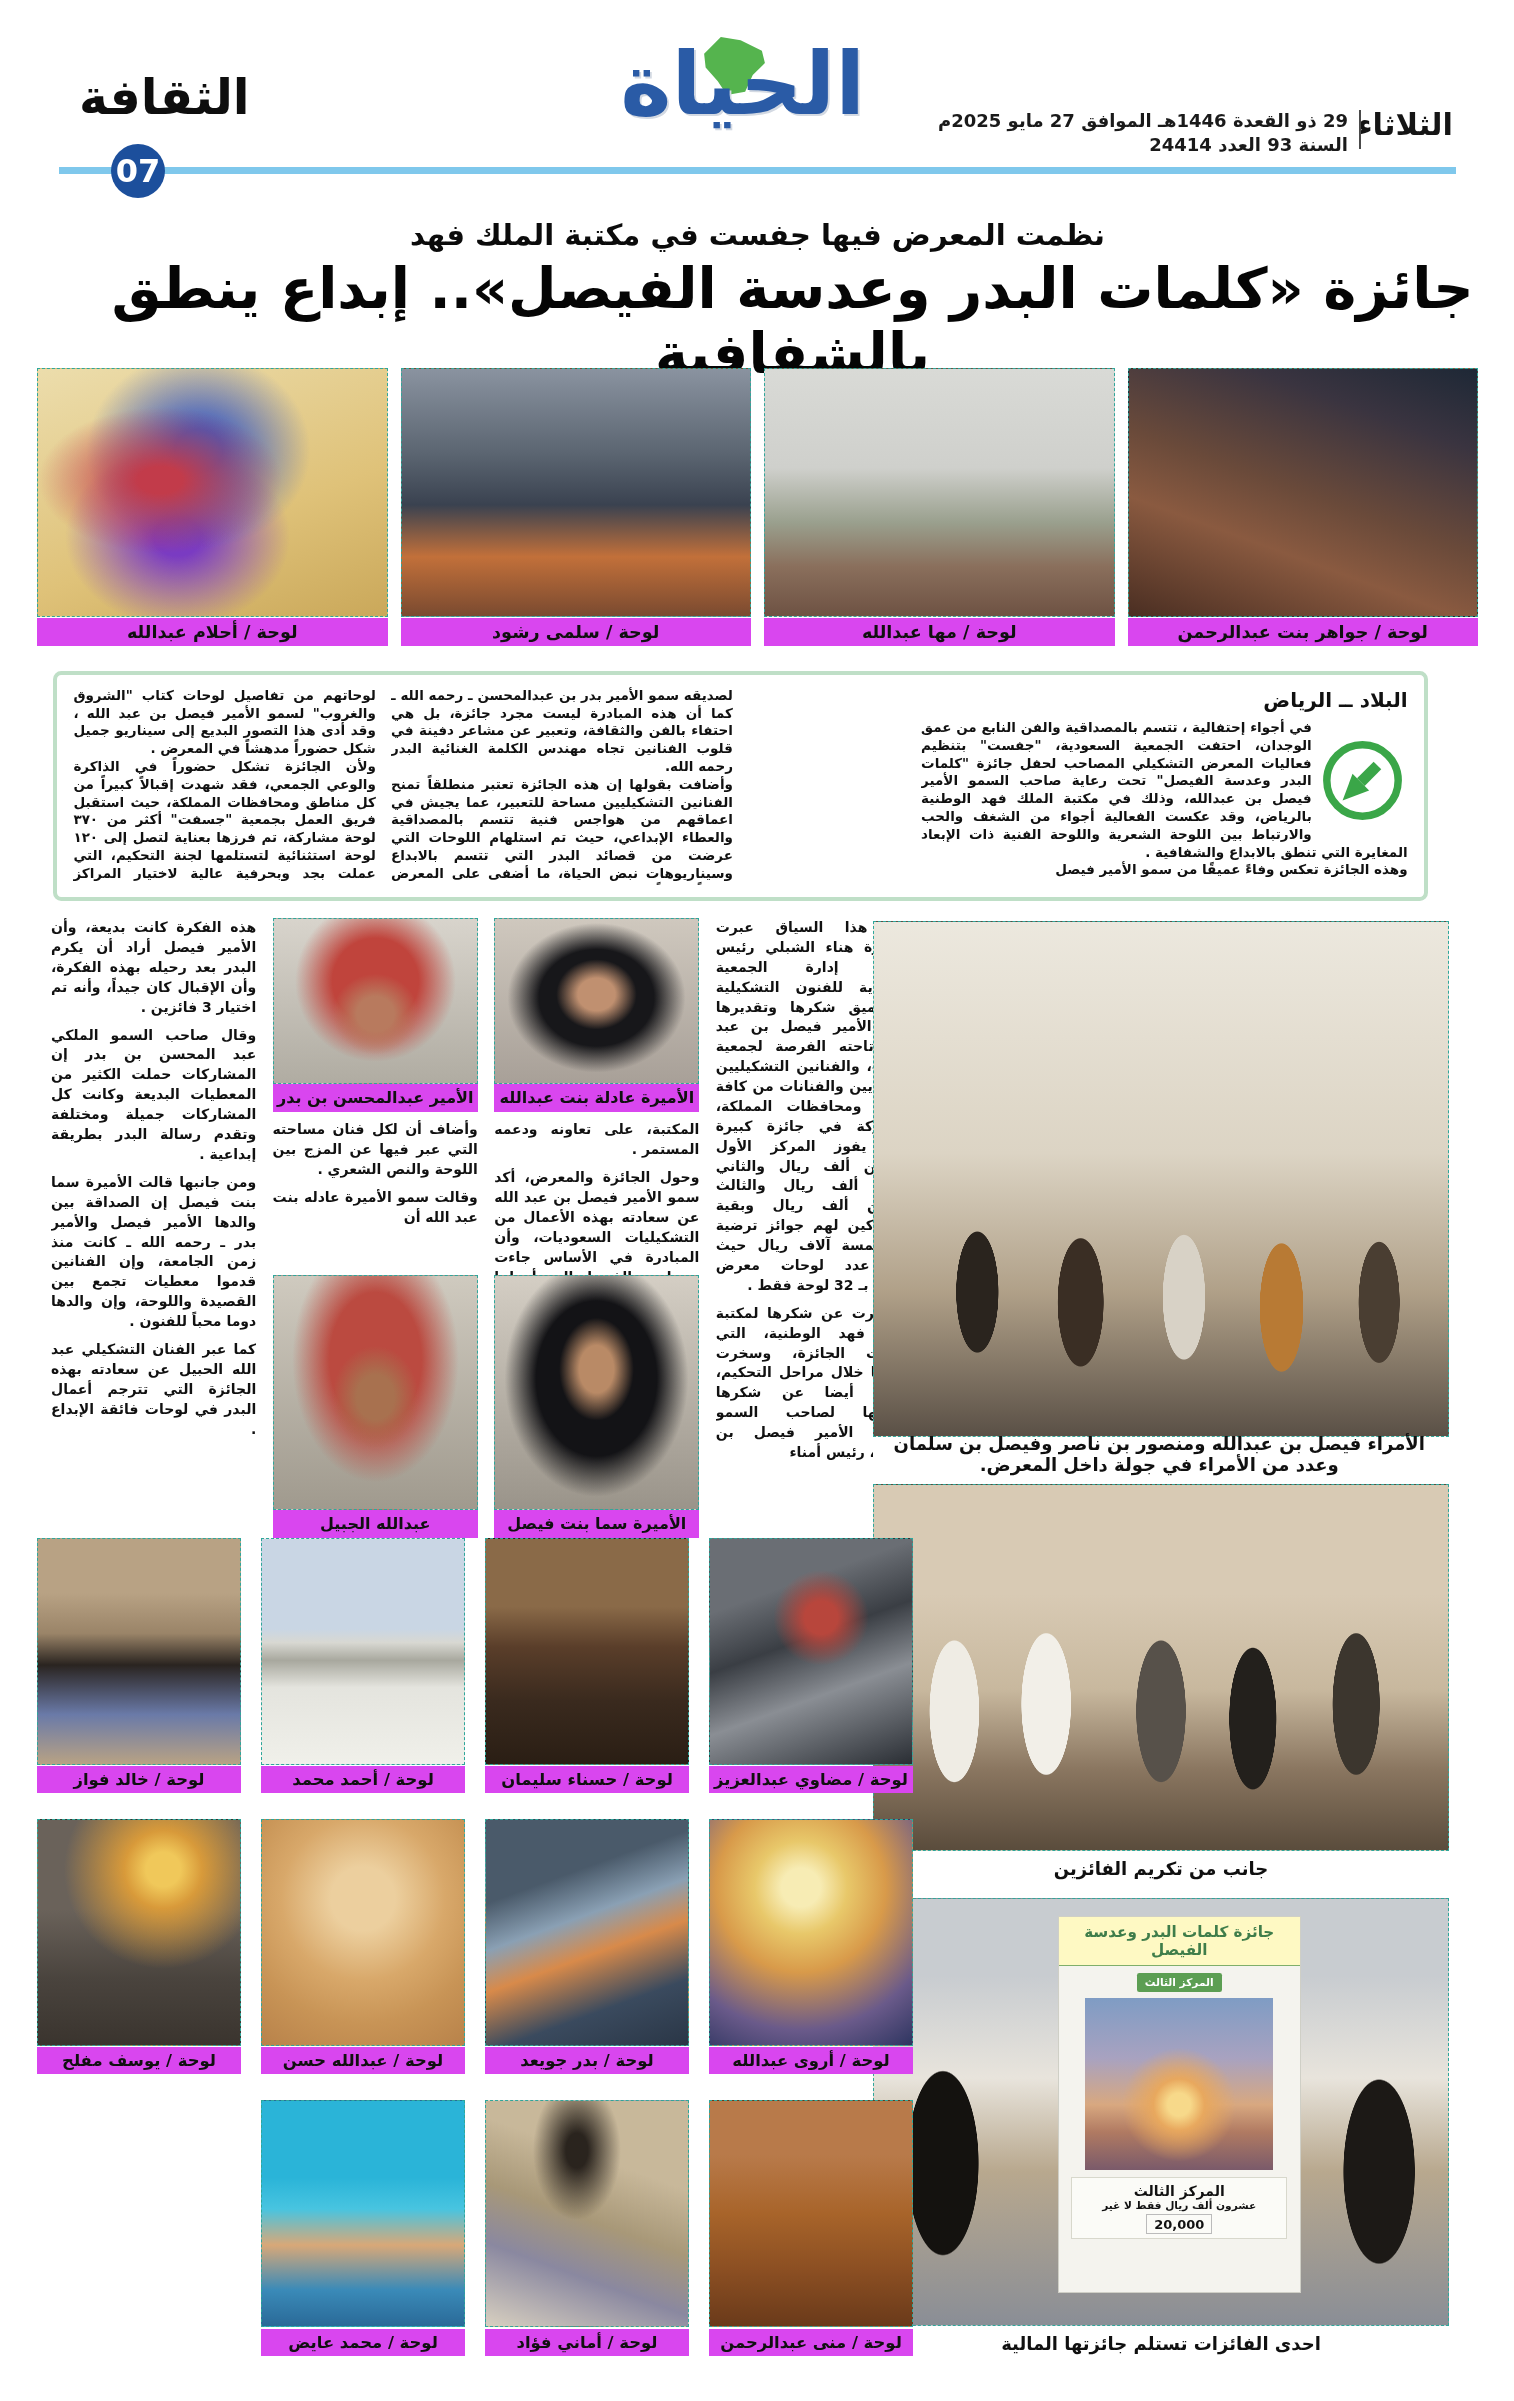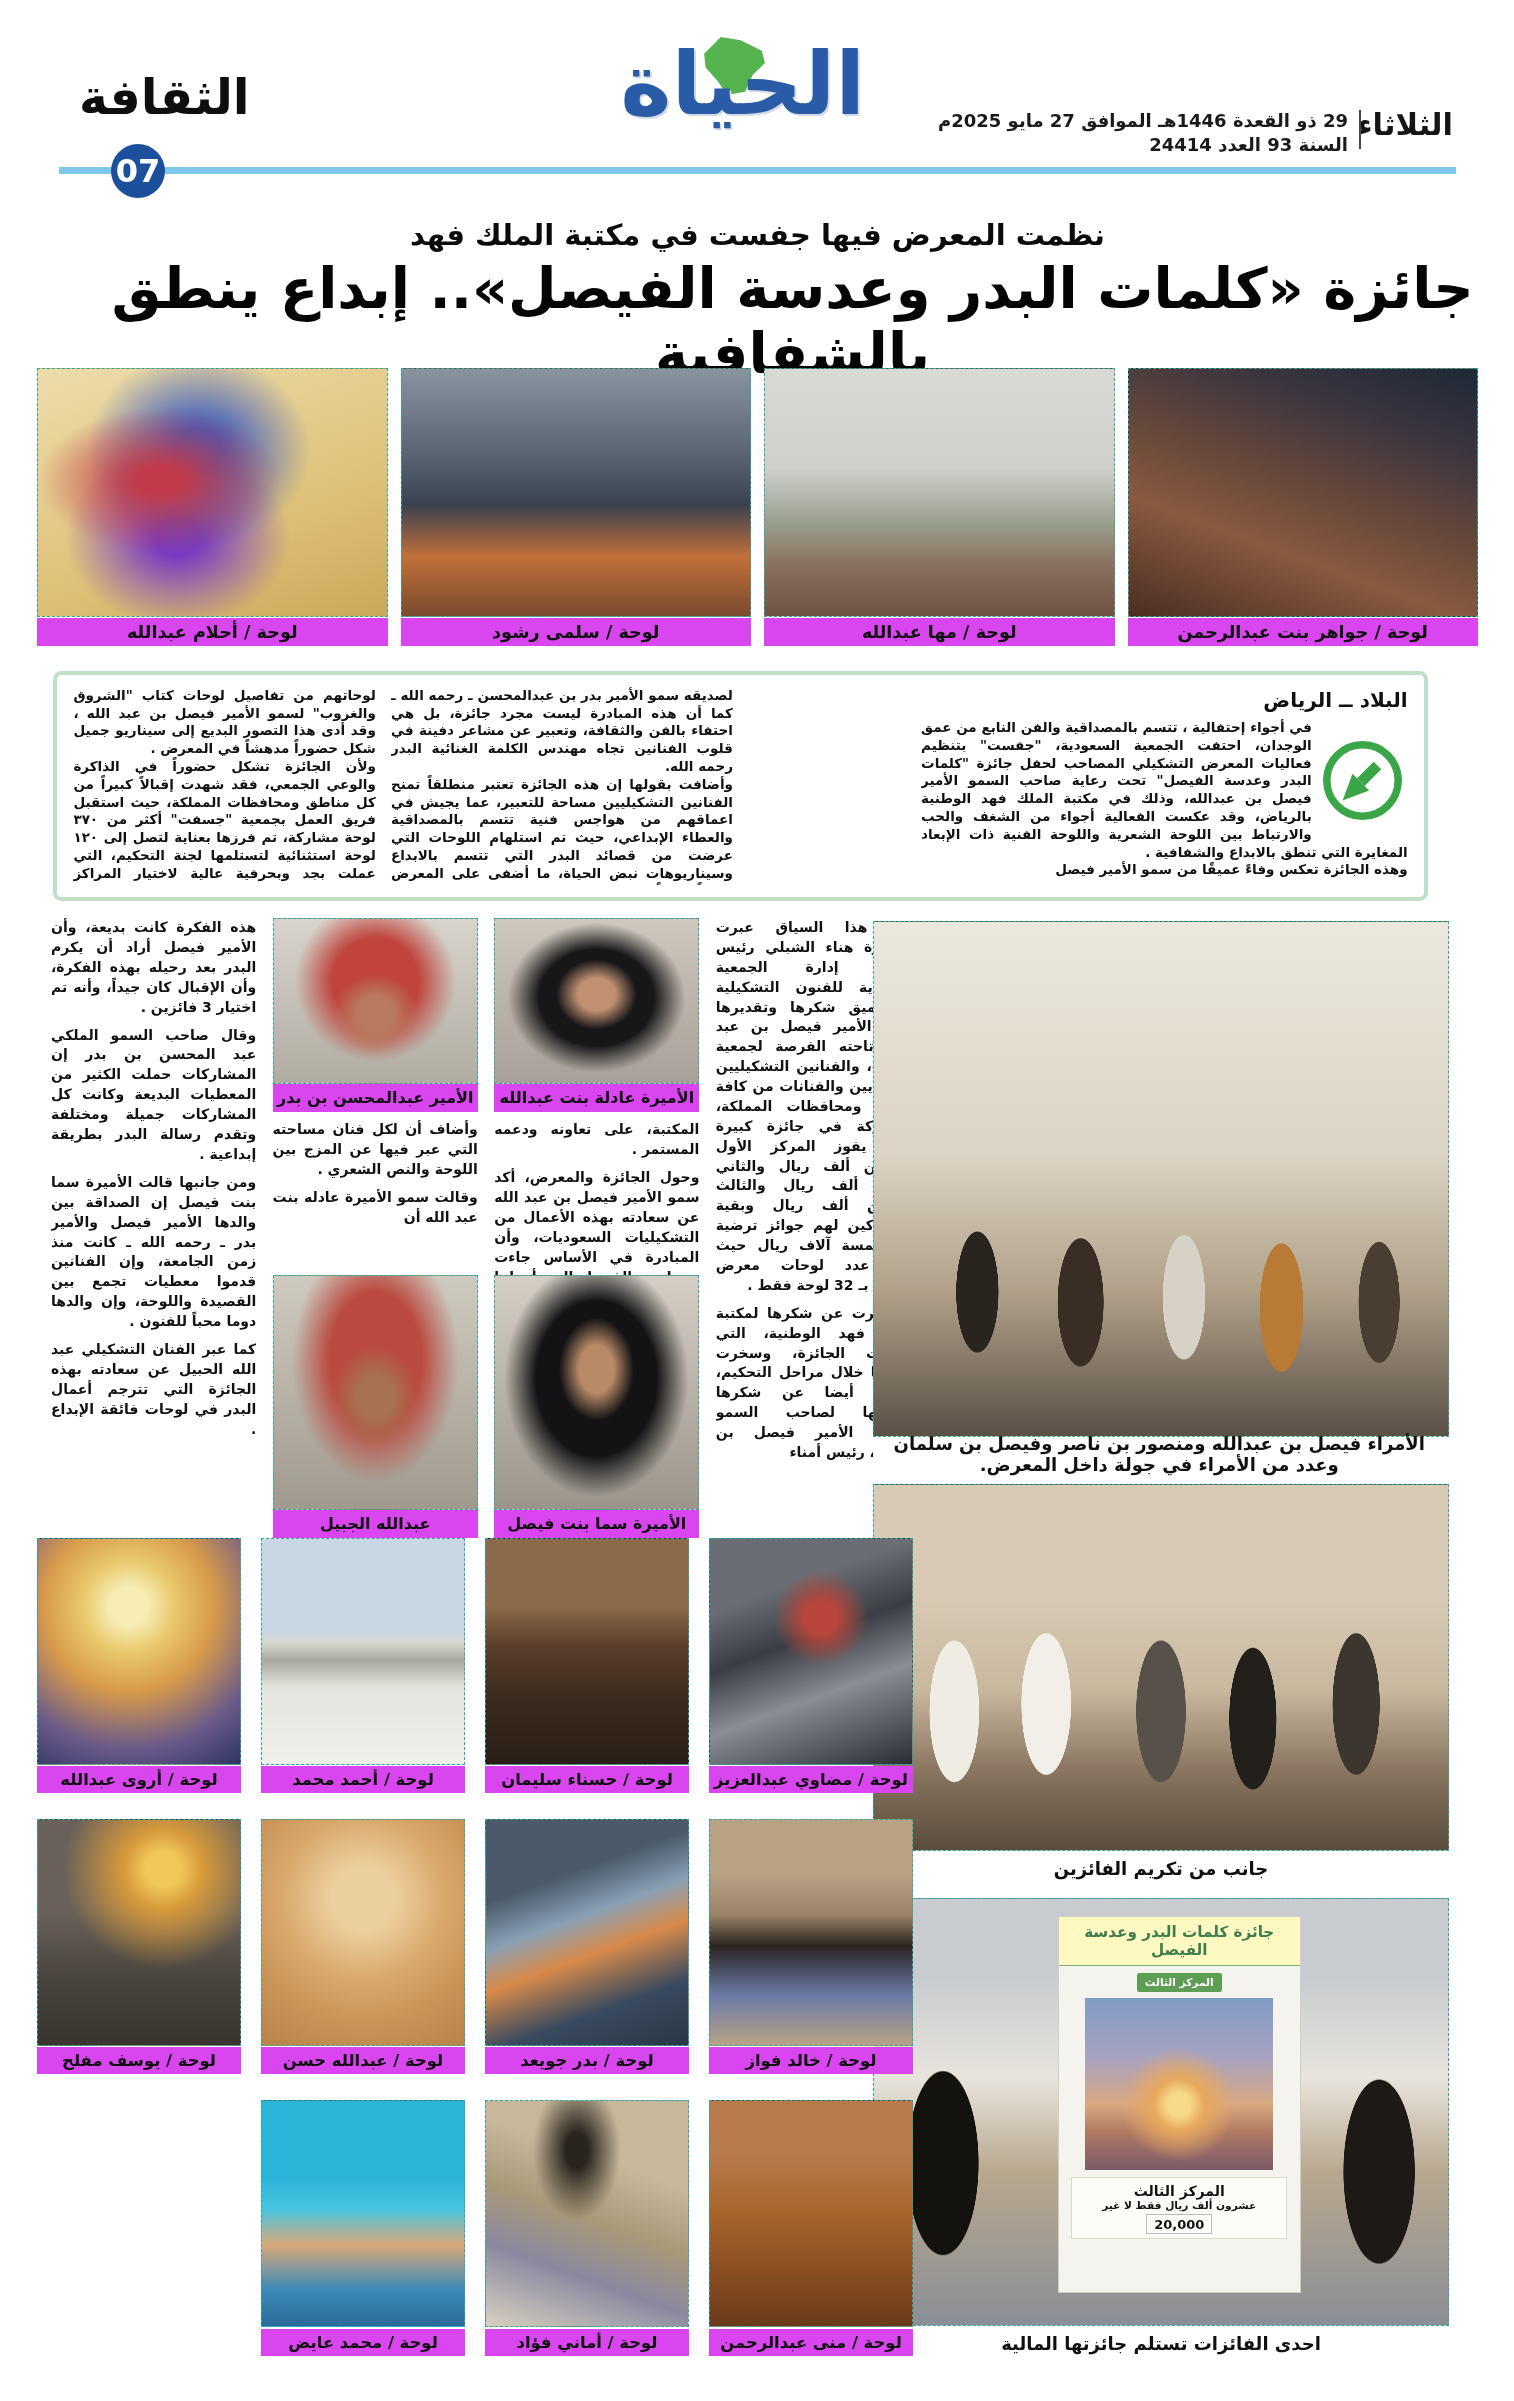--- a/index.html
+++ b/index.html
@@ -277,28 +277,28 @@
     </figure>
     <figure>
       <div class="art art-hasna"></div>
       <figcaption>لوحة /  حسناء سليمان</figcaption>
     </figure>
     <figure>
       <div class="art art-ahmadm"></div>
       <figcaption>لوحة / أحمد محمد</figcaption>
     </figure>
     <figure>
+      <div class="art art-khaled"></div>
+      <figcaption>لوحة / خالد فواز</figcaption>
+    </figure>
+
+    <figure>
       <div class="art art-arwa"></div>
       <figcaption>لوحة / أروى عبدالله</figcaption>
     </figure>
-
-    <figure>
-      <div class="art art-khaled"></div>
-      <figcaption>لوحة / خالد فواز</figcaption>
-    </figure>
     <figure>
       <div class="art art-badrj"></div>
       <figcaption>لوحة / بدر جويعد</figcaption>
     </figure>
     <figure>
       <div class="art art-abdh"></div>
       <figcaption>لوحة / عبدالله حسن</figcaption>
     </figure>
 
     <figure>

